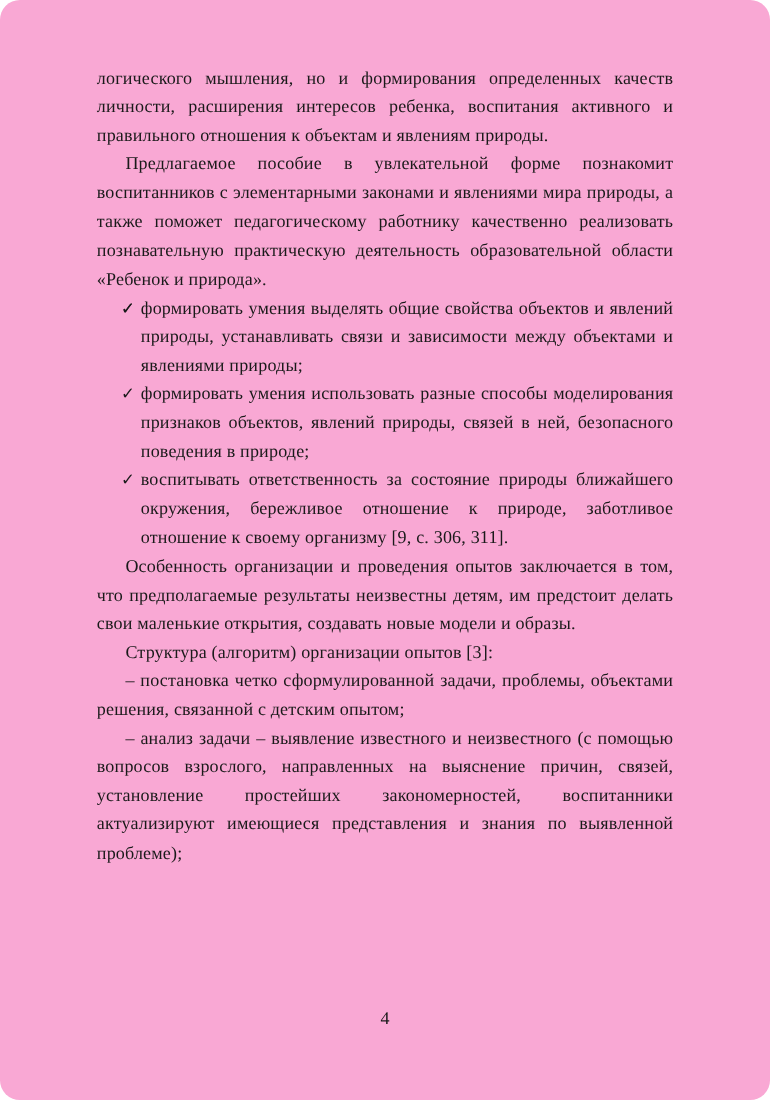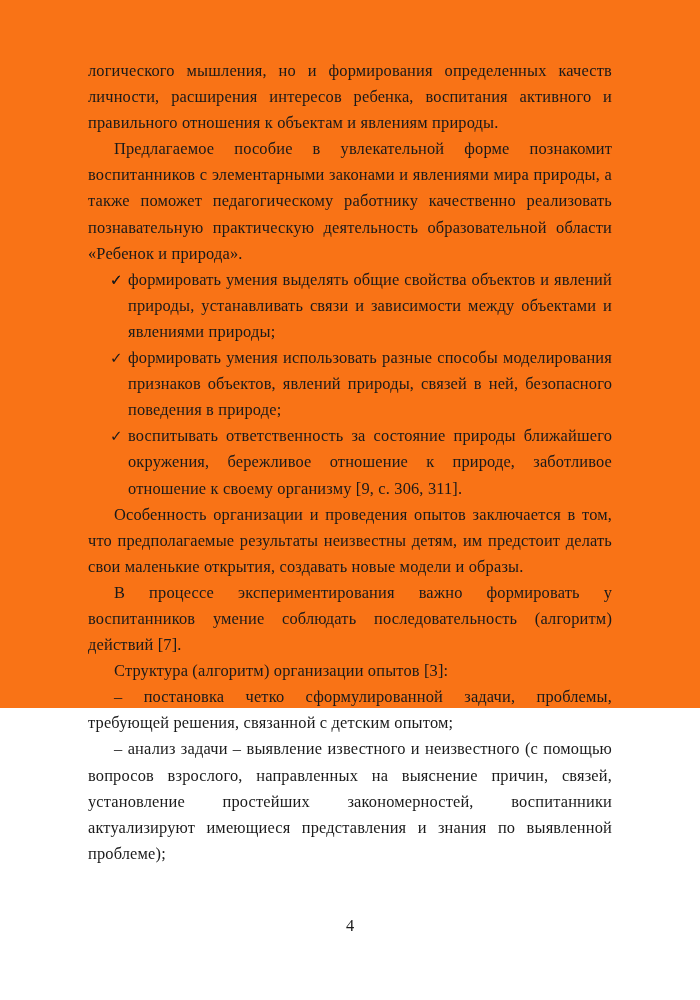--- a/index.html
+++ b/index.html
@@ -14,22 +14,23 @@
     color: #1a1a1a;
     position: relative;
     overflow: hidden;
   }
 
   #page {
     position: absolute;
     left: 0;
     top: 0;
     width: 700px;
-    height: 708px;
-    background: #f97316;
+    height: 1000px;
+    background: #f9a8d4;
+    border-radius: 18px;
   }
 
   #textblock {
     position: absolute;
     left: 88px;
     top: 58px;
     width: 524px;
   }
 
   p.para {
@@ -117,26 +118,25 @@
         <span class="body">формировать умения использовать разные способы моделирования признаков объектов, явлений природы, связей в ней, безопасного поведения в природе;</span>
       </li>
       <li class="check-item">
         <span class="check-mark">✓</span>
         <span class="body">воспитывать ответственность за состояние природы ближайшего окружения, бережливое отношение к природе, заботливое отношение к своему организму [9, с. 306, 311].</span>
       </li>
     </ul>
 
     <p class="para">Особенность организации и проведения опытов заключается в том, что предполагаемые результаты неизвестны детям, им предстоит делать свои маленькие открытия, создавать новые модели и образы.</p>
 
-    <p class="para">В процессе экспериментирования важно формировать у воспитанников умение соблюдать последовательность (алгоритм) действий [7].</p>
 
     <p class="para">Структура (алгоритм) организации опытов [3]:</p>
 
 
-    <p class="para">– постановка четко сформулированной задачи, проблемы, требующей решения, связанной с детским опытом;</p>
+    <p class="para">– постановка четко сформулированной задачи, проблемы, объектами решения, связанной с детским опытом;</p>
 
     <p class="para">– анализ задачи – выявление известного и неизвестного (с помощью вопросов взрослого, направленных на выяснение причин, связей, установление простейших закономерностей, воспитанники актуализируют имеющиеся представления и знания по выявленной проблеме);</p>
 
   </div>
 
   <div id="page-number">4</div>
 
 </div>
 
 </body></html>

